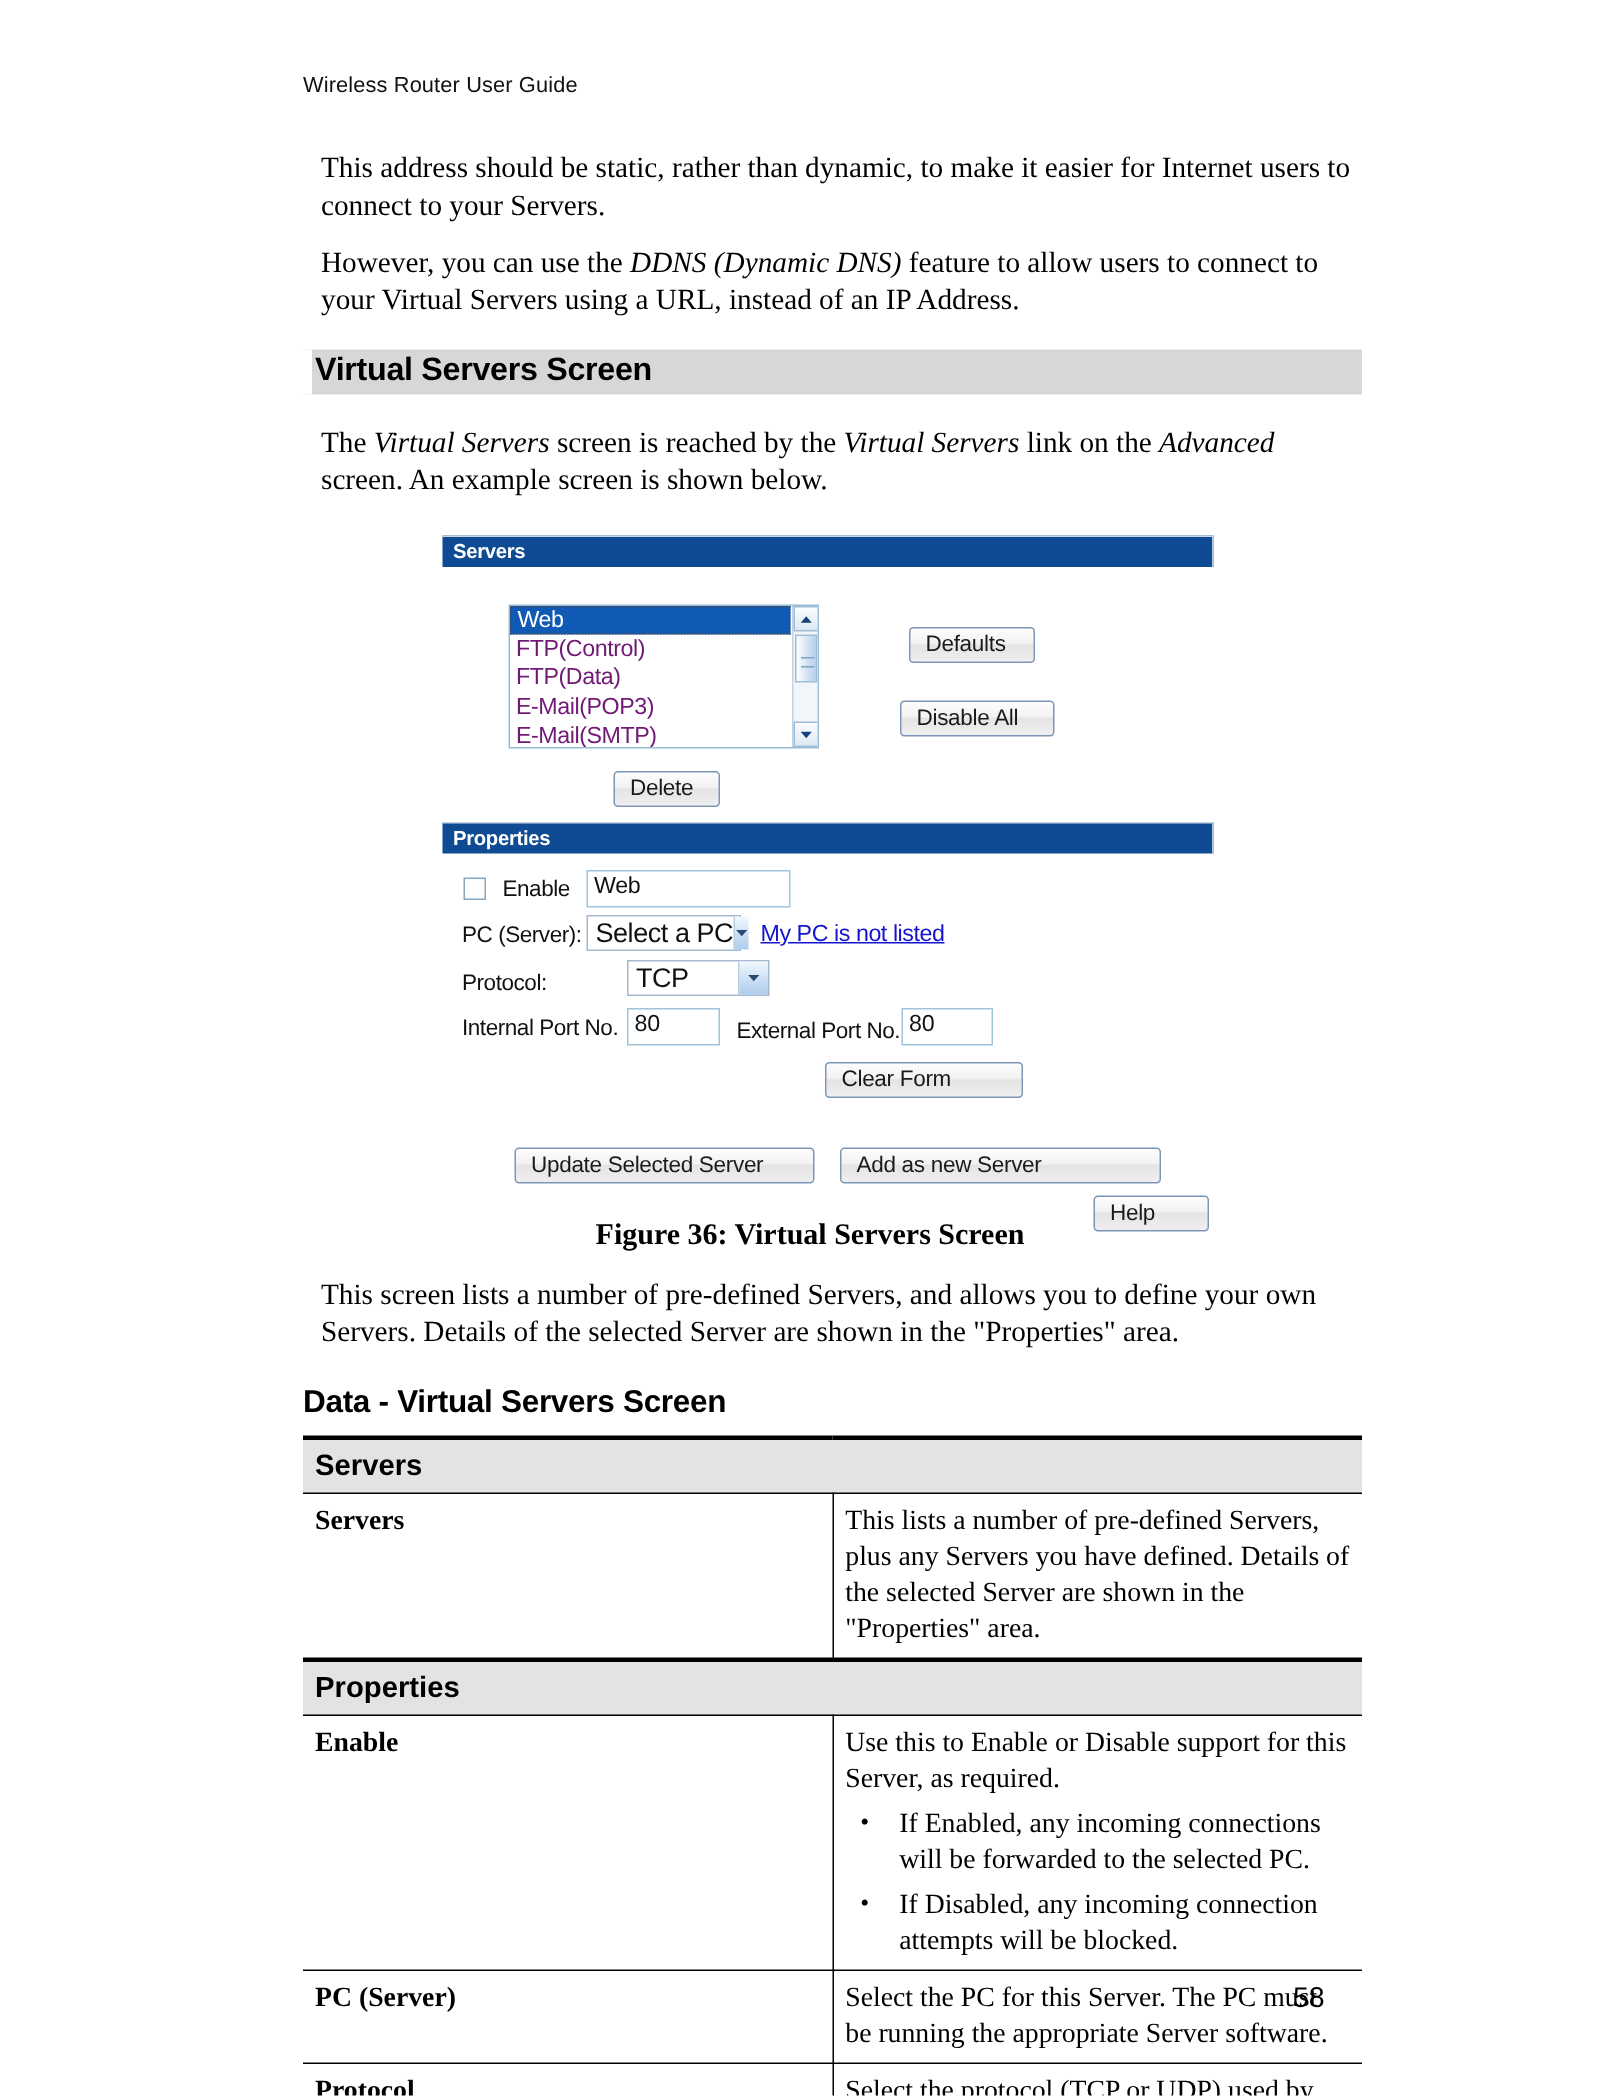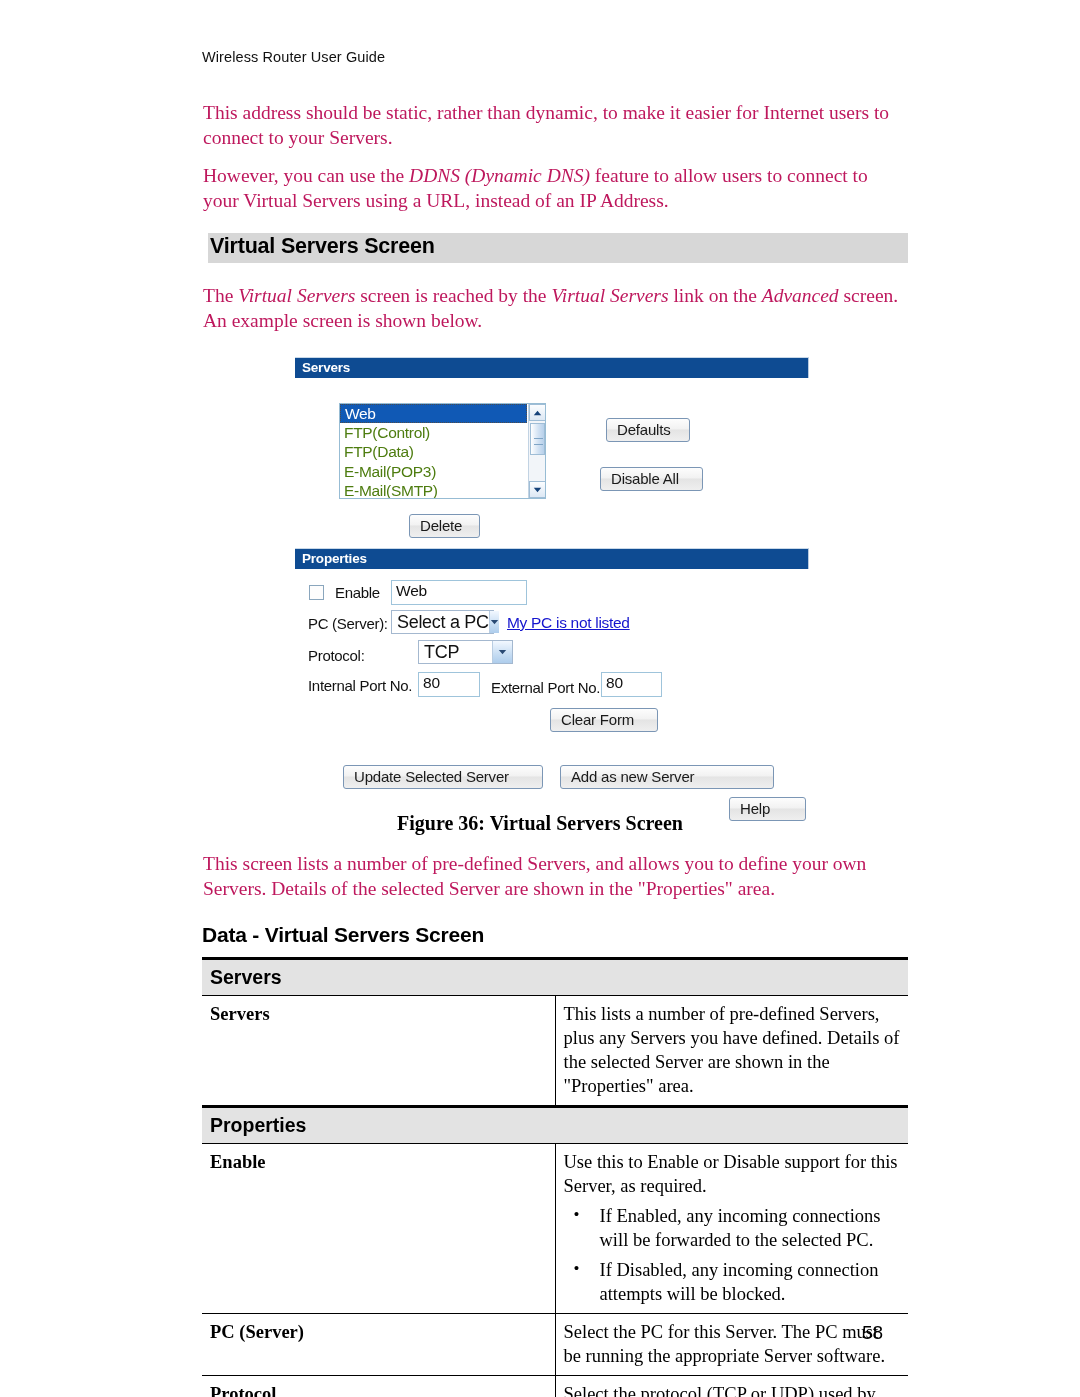--- a/index.html
+++ b/index.html
@@ -36,26 +36,26 @@
   }
 
   
   .content {
     position: absolute;
     left: 202px;
     top: 100px;
     width: 706px;
   }
   p.body {
-    margin: 0 0 13px 1px;
+    margin: 0 0 13px 12px;
     font-family: "Liberation Serif", serif;
     font-size: 19.5px;
     line-height: 25px;
     text-align: left;
-    color: #be185d;
+    color: #000000;
   }
   p.body i { font-style: italic; }
 
   
   .h1band {
     margin: 20px 0 20px 0;
     background: #d7d7d7;
     border-left: 6px solid #ffffff;
     height: 30px;
     position: relative;
@@ -109,21 +109,21 @@
     background: #ffffff;
     box-sizing: border-box;
     overflow: hidden;
   }
   .lb-items { position: absolute; left:0; top:0; right: 18px; }
   .lb-item {
     font-family: "Liberation Sans", sans-serif;
     font-size: 15.5px;
     line-height: 19.2px;
     padding-left: 4px;
-    color: #4d7c0f;
+    color: #701a75;
     white-space: nowrap;
     letter-spacing: -0.3px;
   }
   .lb-item.sel {
     background: #1059b5;
     color: #ffffff;
     border: 1px dotted #4c4c4c;
     line-height: 17.2px;
   }
   .lb-scroll {
@@ -416,21 +416,21 @@
               <path d="M0.8 1 L8.2 1 L4.5 5.2 Z" fill="#2a4a74"></path>
             </svg>
         </span>
       </div>
 
       <div class="uilab" style="left:13px; top:108px;">Internal Port No.</div>
       <div class="tinput" style="left:123px; top:103px; width:62px; height:25px;">80</div>
       <div class="uilab" style="left:196px; top:110px;">External Port No.</div>
       <div class="tinput" style="left:306px; top:103px; width:61px; height:25px;">80</div>
 
-      <div class="btn" style="left:255px; top:139px; width:108px;">Clear Form</div>
+      <div class="btn" style="left:255px; top:139px; width:132px;">Clear Form</div>
 
       <div class="btn" style="left:48px; top:196px; width:200px;">Update Selected Server</div>
       <div class="btn" style="left:265px; top:196px; width:214px;">Add as new Server</div>
       <div class="btn" style="left:434px; top:228px; width:77px;">Help</div>
     </div>
   </div>
 
   <div class="fig-cap">Figure 36: Virtual Servers Screen</div>
 
   <div class="content2">

